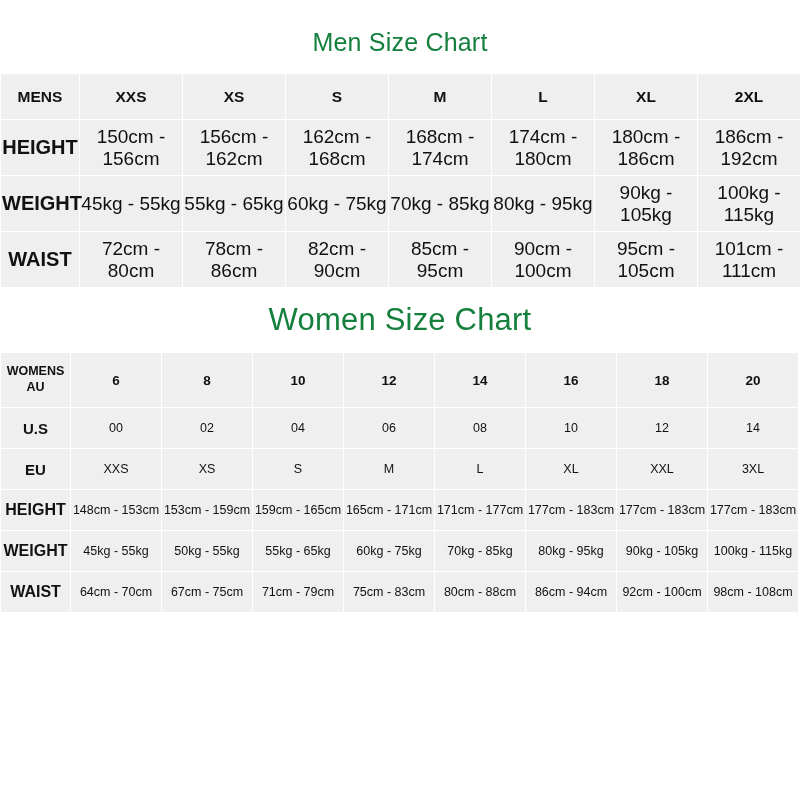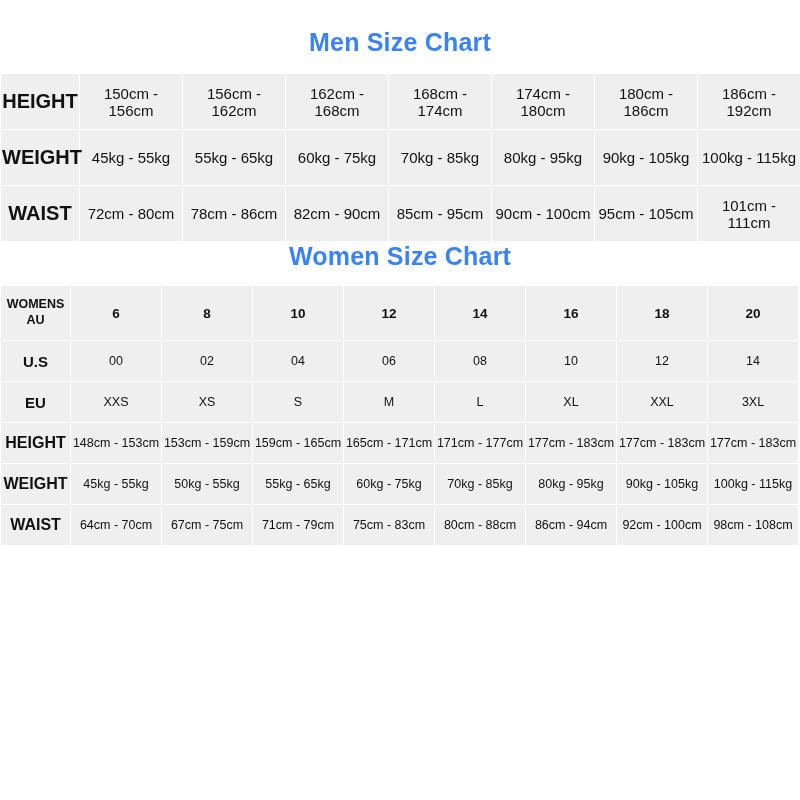--- a/index.html
+++ b/index.html
@@ -16,31 +16,32 @@
   }
   .page {
     width: 800px;
     height: 800px;
     position: relative;
     background: #ffffff;
   }
 
   .chart-title {
     text-align: center;
-    font-weight: bold;
-    color: #3b82f6;
+    font-weight: normal;
+    color: #15803d;
     letter-spacing: 0.2px;
   }
   #men-title {
     font-size: 25px;
     padding-top: 28px;
     padding-bottom: 16px;
   }
   #women-title {
-    font-size: 25px;
+    font-size: 31px;
+    padding-top: 14px;
     padding-bottom: 14px;
   }
 
   table.size-table {
     border-collapse: collapse;
     table-layout: fixed;
   }
   table.size-table td {
     border: 1px solid #ffffff;
     text-align: center;
@@ -49,21 +50,21 @@
     color: #111111;
   }
 
   
   #men-table {
     width: 800px;
     margin: 0;
   }
   #men-table td {
     height: 53px;
-    font-size: 15px;
+    font-size: 19px;
   }
   #men-table .row-head {
     font-weight: bold;
     font-size: 20px;
     background: #efefef;
   }
   #men-table tr.header-row td {
     font-weight: bold;
     font-size: 15.5px;
     height: 43px;
@@ -116,20 +117,30 @@
       <col class="c0">
         <col class="cx">
         <col class="cx">
         <col class="cx">
         <col class="cx">
         <col class="cx">
         <col class="cx">
         <col class="cx">
     </colgroup>
     <tbody>
+      <tr class="header-row">
+        <td class="row-head">MENS</td>
+        <td>XXS</td>
+        <td>XS</td>
+        <td>S</td>
+        <td>M</td>
+        <td>L</td>
+        <td>XL</td>
+        <td>2XL</td>
+      </tr>
       <tr>
         <td class="row-head">HEIGHT</td>
         <td>150cm - 156cm</td>
         <td>156cm - 162cm</td>
         <td>162cm - 168cm</td>
         <td>168cm - 174cm</td>
         <td>174cm - 180cm</td>
         <td>180cm - 186cm</td>
         <td>186cm - 192cm</td>
       </tr>

